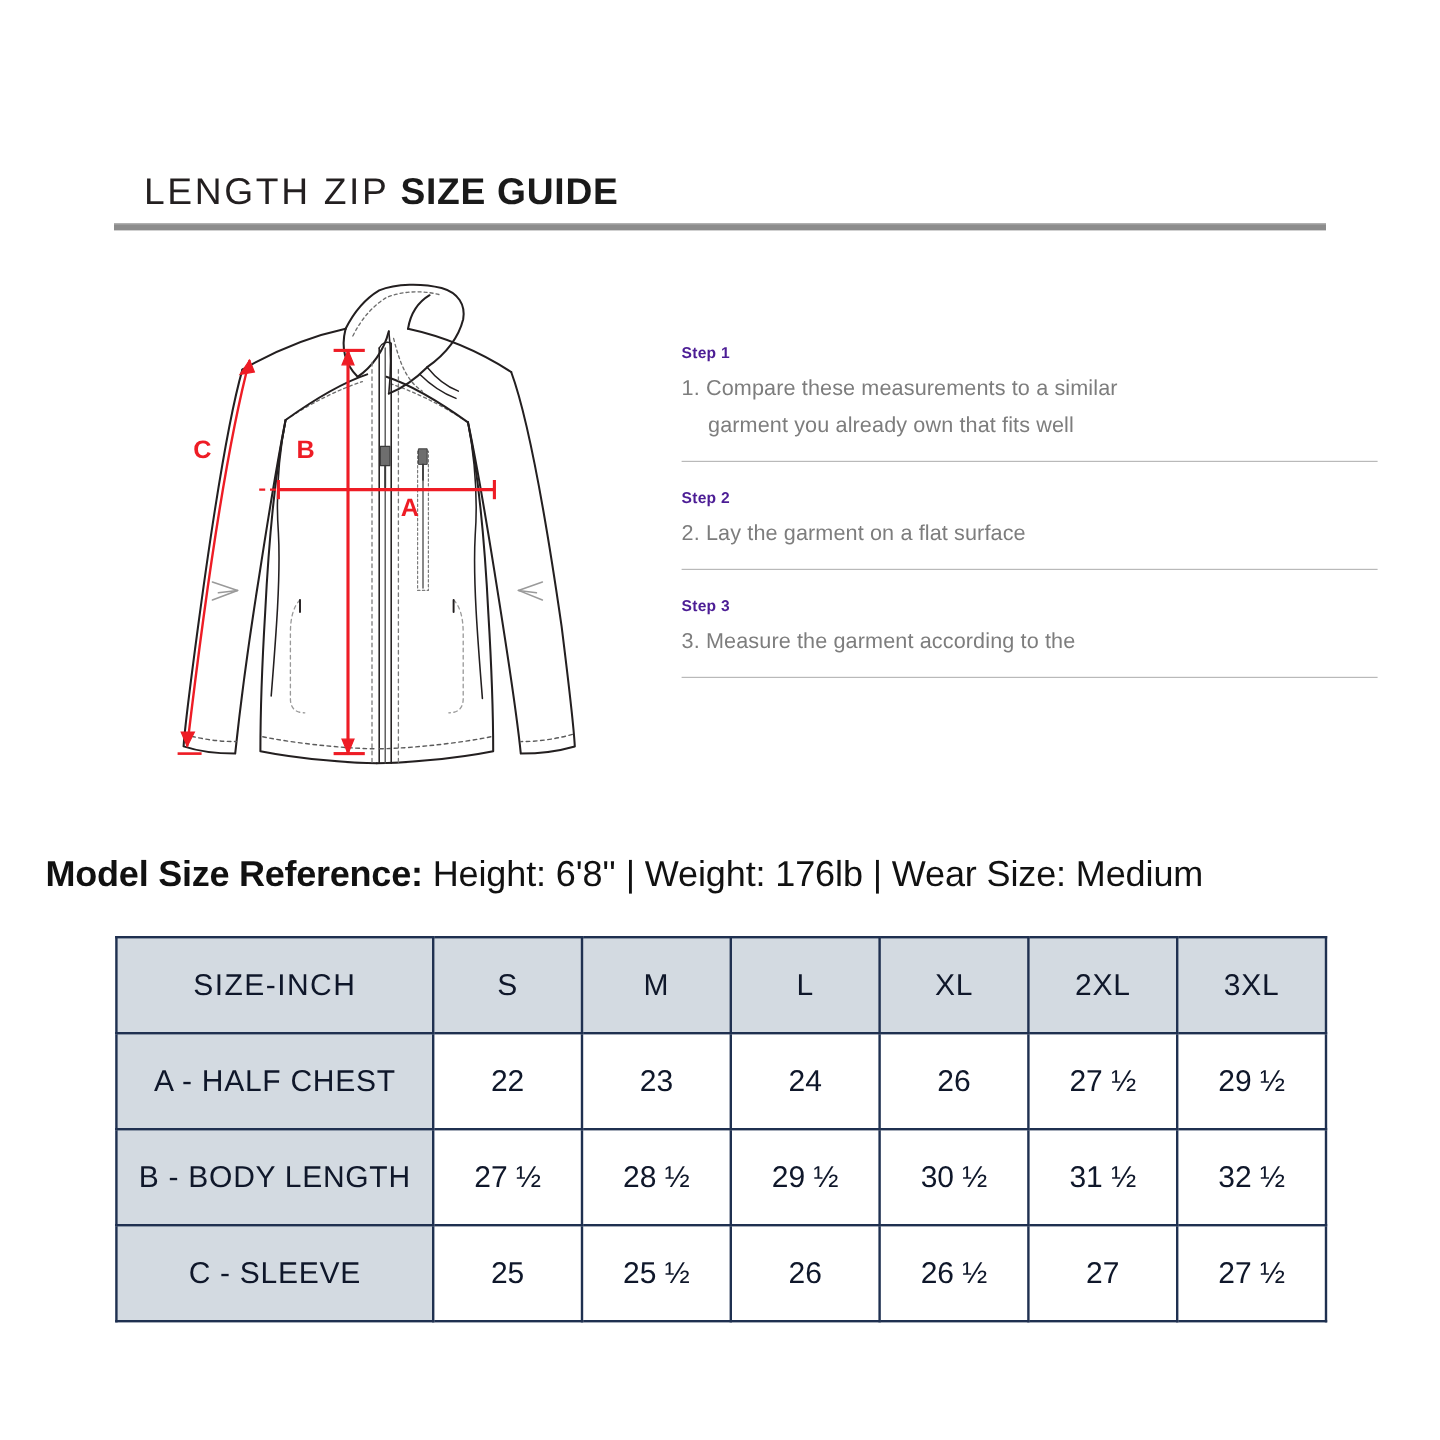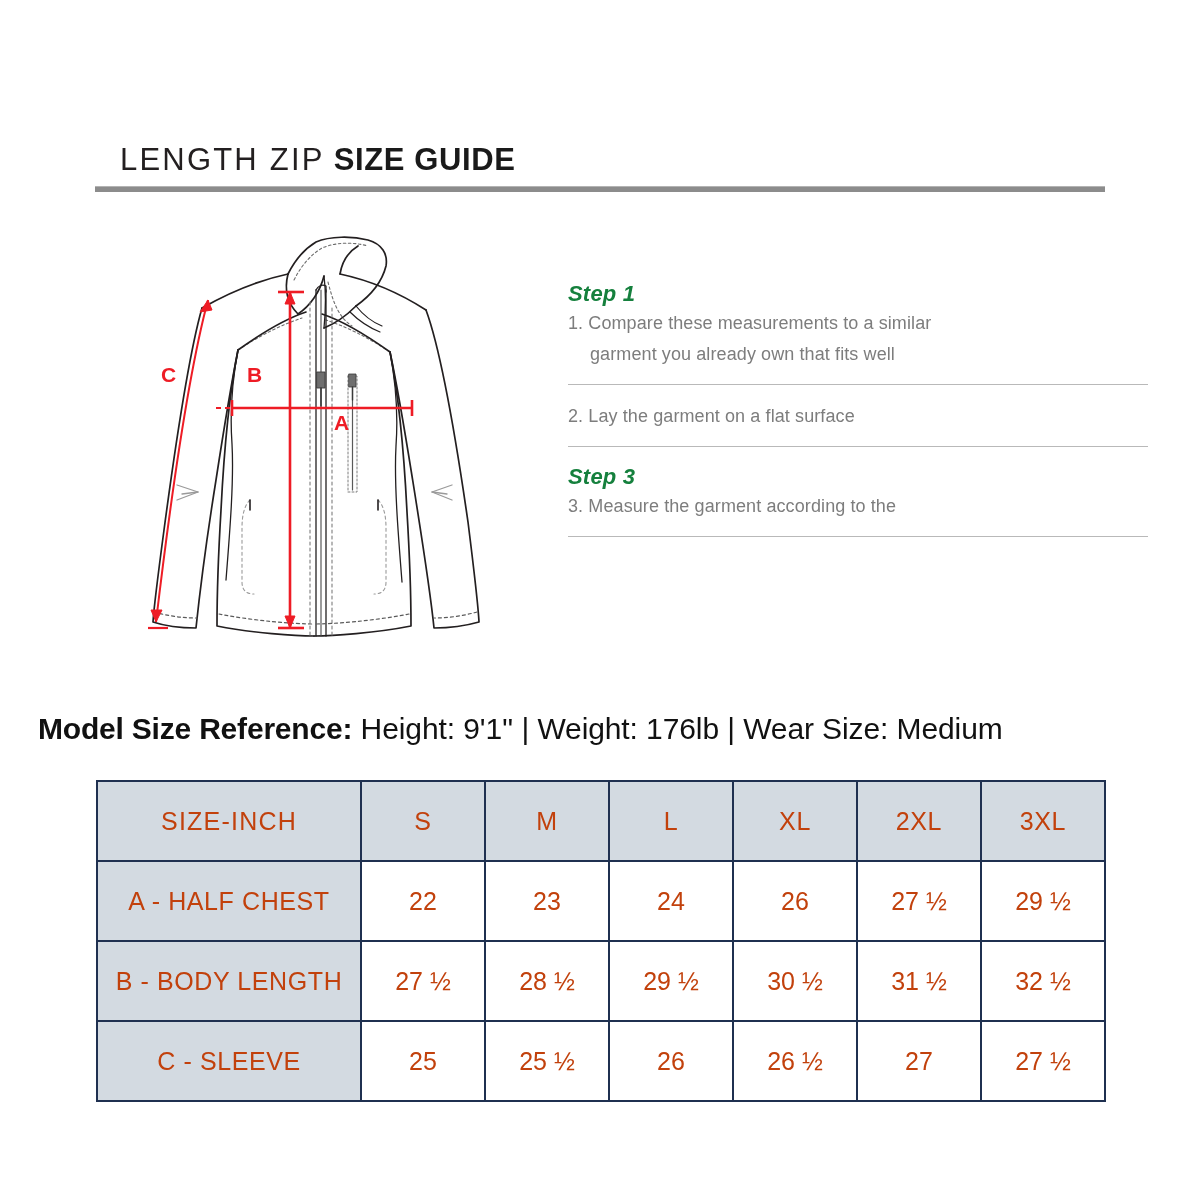--- a/index.html
+++ b/index.html
@@ -80,26 +80,25 @@
   }
   .step {
     padding: 0 0 14px 0;
     border-bottom: 1px solid #b9b9b9;
     margin-bottom: 16px;
   }
   .step:last-child {
     margin-bottom: 0;
   }
   .step-title {
-    font-size: 22px;
+    font-size: 13px;
     font-weight: bold;
-    color: #15803d;
+    color: #4c1d95;
     line-height: 28px;
     letter-spacing: 0.2px;
-    font-style: italic;
   }
   .step-text {
     font-size: 18px;
     font-weight: 300;
     color: #7d7d7d;
     line-height: 31px;
     letter-spacing: 0.1px;
   }
   .step-text .cont {
     display: block;
@@ -136,21 +135,21 @@
   table.size-table {
     border-collapse: collapse;
     width: 1009px;
     table-layout: fixed;
   }
   table.size-table td, table.size-table th {
     border: 2px solid #1f3050;
     text-align: center;
     vertical-align: middle;
     font-size: 25px;
-    color: #c2410c;
+    color: #0f172a;
     font-weight: normal;
     height: 78px;
     padding: 0;
   }
   table.size-table col.c-label { width: 264px; }
   table.size-table col.c-size  { width: 124px; }
 
   .hdr-cell {
     background: #d3dae1;
     font-weight: bold;
@@ -299,37 +298,38 @@
 
       <div class="step">
         <div class="step-title">Step 1</div>
         <div class="step-text">
           <span>1. Compare these measurements to a similar</span>
           <span class="cont">garment you already own that fits well</span>
         </div>
       </div>
 
       <div class="step">
+        <div class="step-title">Step 2</div>
         <div class="step-text">
           <span>2. Lay the garment on a flat surface</span>
         </div>
       </div>
 
       <div class="step">
         <div class="step-title">Step 3</div>
         <div class="step-text">
           <span>3. Measure the garment according to the</span>
         </div>
       </div>
 
     </div>
   </div>
 
   <div class="model-ref">
-    <span class="label">Model Size Reference:</span><span>&nbsp;</span><span class="value">Height: 9'1'' |  Weight: 176lb |  Wear Size: Medium</span>
+    <span class="label">Model Size Reference:</span><span>&nbsp;</span><span class="value">Height: 6'8'' |  Weight: 176lb |  Wear Size: Medium</span>
   </div>
 
   <div class="table-wrap">
     <table class="size-table">
       <colgroup>
         <col class="c-label">
         <col class="c-size">
           <col class="c-size">
           <col class="c-size">
         <col class="c-size">

